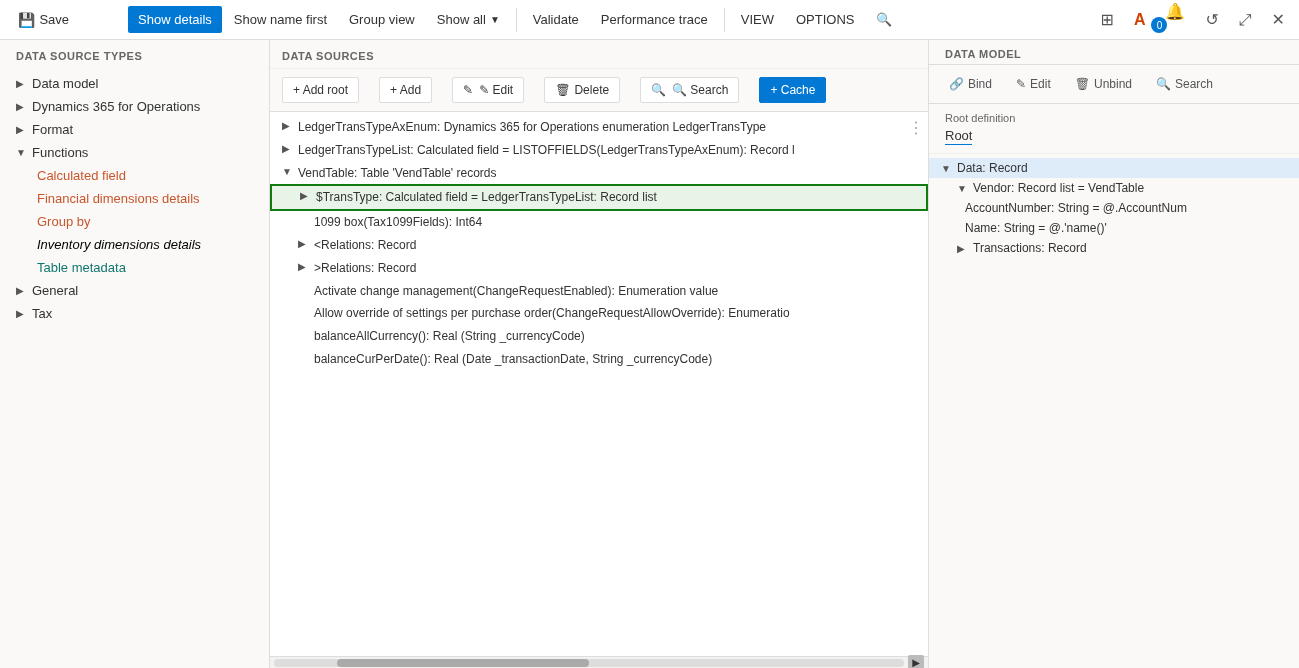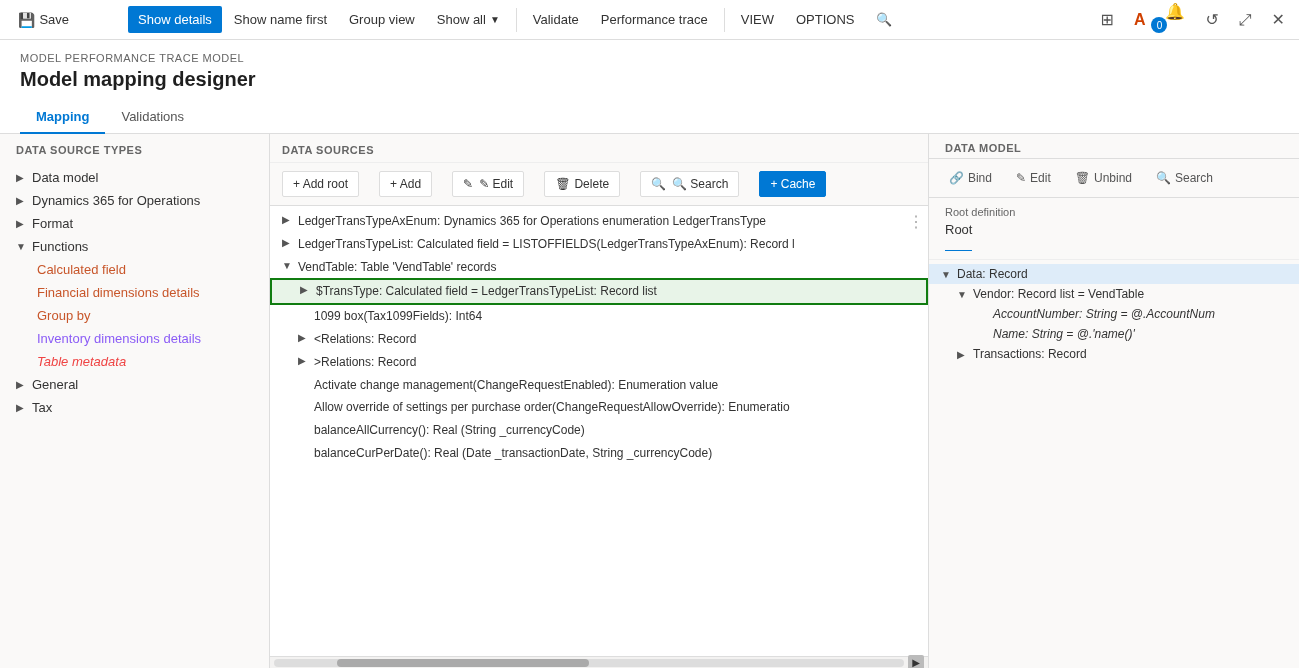--- a/index.html
+++ b/index.html
@@ -100,29 +100,29 @@
     }
     .right-toolbar {
       display: flex; align-items: center; gap: 8px; padding: 8px 12px;
       border-bottom: 1px solid #ddd; background: #faf9f8; flex-shrink: 0;
     }
     .right-btn {
       display: flex; align-items: center; gap: 4px; padding: 4px 8px; border: none;
       background: transparent; cursor: pointer; font-size: 12px; color: #555;
     }
     .root-def { padding: 8px 16px; font-size: 11px; color: #666; border-bottom: 1px solid #eee; flex-shrink: 0; }
-    .root-val { font-size: 13px; color: #333; font-weight: 500; border-bottom: 1px solid #0078d4; display: inline-block; padding-bottom: 13px; }
+    .root-val { font-size: 13px; color: #333; font-weight: 500; border-bottom: 1px solid #0078d4; display: inline-block; padding-bottom: 1px; }
     .data-model-tree { overflow-y: auto; flex: 1; padding: 4px 0; }
     .dm-item {
       display: flex; align-items: center; padding: 3px 12px; cursor: pointer;
       font-size: 12px; color: #333;
     }
     .dm-item .chevron { width: 16px; font-size: 10px; color: #555; flex-shrink: 0; }
     .dm-item.indent1 { padding-left: 28px; }
-    .dm-item.indent2 { padding-left: 48px; font-style: italic; }
+    .dm-item.indent2 { padding-left: 20px; }
     .dm-item.highlighted { background: #deecf9; font-weight: 500; }
   </style>
 </head>
 <body>
 
 <div class="toolbar">
   <button class="toolbar-btn">
     <span class="icon">💾</span>
     <span>Save</span>
   </button>
@@ -165,28 +165,20 @@
       <span class="badge">0</span>
     </div>
     <button class="toolbar-right-btn">↺</button>
     <button class="toolbar-right-btn">⤢</button>
     <button class="toolbar-right-btn">✕</button>
   </div>
 </div>
 
 <div class="main-area">
 
-  <div class="page-header">
-    <div class="breadcrumb">MODEL PERFORMANCE TRACE MODEL</div>
-    <div class="page-title">Model mapping designer</div>
-    <div class="tabs">
-      <button class="tab active">Mapping</button>
-      <button class="tab">Validations</button>
-    </div>
-  </div>
 
   <div class="content">
 
     <div class="left-panel">
       <div class="panel-header">DATA SOURCE TYPES</div>
       <div class="tree-list">
 
         <div class="tree-item">
           <span class="chevron">▶</span>
           <span class="label">Data model</span>
@@ -210,25 +202,25 @@
         <div class="tree-item indent1">
           <span class="chevron"></span>
           <span class="label" style="color:#c8562a;">Financial dimensions details</span>
         </div>
         <div class="tree-item indent1">
           <span class="chevron"></span>
           <span class="label" style="color:#c8562a;">Group by</span>
         </div>
         <div class="tree-item indent1">
           <span class="chevron"></span>
-          <span class="label" style="color:#8b5cf6;">Inventory dimensions details</span>
-        </div>
-        <div class="tree-item indent1">
-          <span class="chevron"></span>
-          <span class="label" style="color:#ef4444;font-style:italic;">Table metadata</span>
+          <span class="label" style="color:#000000;font-style:italic;">Inventory dimensions details</span>
+        </div>
+        <div class="tree-item indent1">
+          <span class="chevron"></span>
+          <span class="label" style="color:#0f766e;">Table metadata</span>
         </div>
         <div class="tree-item">
           <span class="chevron">▶</span>
           <span class="label">General</span>
         </div>
         <div class="tree-item">
           <span class="chevron">▶</span>
           <span class="label">Tax</span>
         </div>
       </div>

